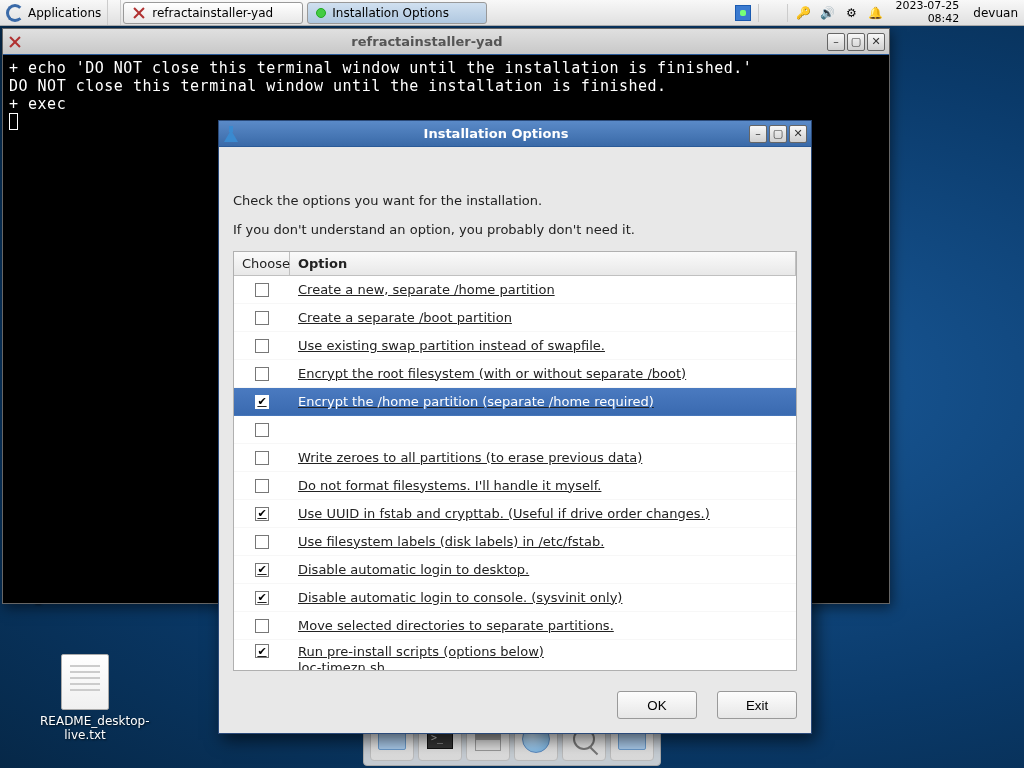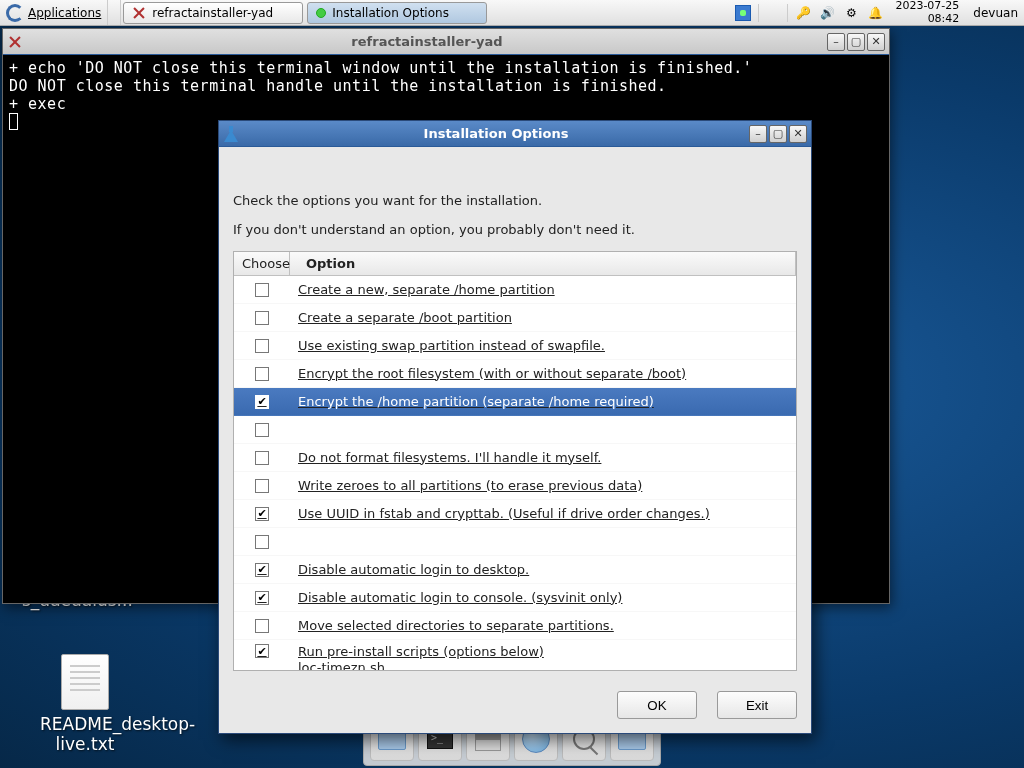--- a/index.html
+++ b/index.html
@@ -15,37 +15,37 @@
 
 .panel {
   position: absolute; top: 0; left: 0; right: 0; height: 26px;
   background: linear-gradient(to bottom, #f8f8f8, #e0e0e0);
   border-bottom: 1px solid #aaa;
   display: flex; align-items: center;
   font-size: 12px;
   z-index: 100;
 }
 .panel-item { display: flex; align-items: center; padding: 0 6px; height: 100%; }
-.apps-btn { border-right: 1px solid #ccc; text-decoration: underline; }
+.apps-btn { border-right: 1px solid #ccc; }
 .task-btn {
   background: linear-gradient(to bottom, #fff, #e8e8e8);
   border: 1px solid #999; border-radius: 3px;
   height: 22px; margin: 0 2px; padding: 0 8px;
   display: flex; align-items: center; gap: 6px;
   min-width: 180px;
 }
 .task-btn.active { background: linear-gradient(to bottom, #d0e0f0, #b0c8e0); }
 .panel-spacer { flex: 1; }
 .tray-icon { width: 18px; height: 18px; margin: 0 3px; display: flex; align-items: center; justify-content: center; }
 .clock { text-align: right; line-height: 1.1; padding: 0 8px; font-size: 11px; }
 
 
 .desktop-icon {
   position: absolute; width: 90px; text-align: center;
-  color: #fff; font-size: 17px; text-shadow: 1px 1px 2px rgba(0,0,0,0.7);
+  color: #fff; font-size: 12px; text-shadow: 1px 1px 2px rgba(0,0,0,0.7);
 }
 .desktop-icon .file-icon {
   width: 48px; height: 56px; margin: 0 auto 4px;
   background: linear-gradient(to bottom, #fff, #f0f0f0);
   border: 1px solid #aaa; border-radius: 2px;
   position: relative;
 }
 .desktop-icon .file-icon::after {
   content:""; position:absolute; left:8px; right:8px; top:10px; height:2px;
   background:#ccc; box-shadow: 0 6px 0 #ccc, 0 12px 0 #ccc, 0 18px 0 #ccc, 0 24px 0 #ccc;
@@ -96,21 +96,20 @@
 .dialog-body p { margin-bottom: 14px; }
 .options-table {
   border: 1px solid #b0b0b0; background: #fff;
   height: 420px; display: flex; flex-direction: column;
   margin-top: 6px;
 }
 .table-header {
   display: flex; border-bottom: 1px solid #c0c0c0;
   background: linear-gradient(to bottom, #fafafa, #e8e8e8);
   font-size: 13px;
-  gap: 8px;
 }
 .table-header .col {
   padding: 4px 8px; border-right: 1px solid #c0c0c0;
 }
 .col-choose { width: 56px; text-align: left; }
 .col-option { flex: 1; font-weight: bold; }
 .table-rows { flex:1; overflow: hidden; text-decoration: underline; }
 .opt-row {
   display: flex; align-items: center; height: 28px;
   border-bottom: 1px solid rgba(0,0,0,0.03);
@@ -221,21 +220,21 @@
         <span class="little-x"></span>
       </span>
     <div class="title">refractainstaller-yad</div>
     <div class="win-controls">
       <div class="win-btn">–</div>
       <div class="win-btn">▢</div>
       <div class="win-btn">✕</div>
     </div>
   </div>
   <div class="term-body"><span>+ echo 'DO NOT close this terminal window until the installation is finished.'</span>
-<span>DO NOT close this terminal handle until the installation is finished.</span>
+<span>DO NOT close this terminal window until the installation is finished.</span>
 <span>+ exec</span>
 <span class="cursor"></span></div>
 </div>
 
 <div class="dialog-win">
   <div class="titlebar active-tb">
     <span class="title-icon">
         <span class="flask"></span>
       </span>
     <div class="title">Installation Options</div>
@@ -286,38 +285,39 @@
           </div>
           <div class="opt-row">
             <div class="cell-choose">
               <div class="checkbox"></div>
             </div>
           </div>
           <div class="opt-row">
             <div class="cell-choose">
               <div class="checkbox"></div>
             </div>
+            <div class="cell-option">Write zeroes to all partitions (to erase previous data)</div>
+          </div>
+          <div class="opt-row">
+            <div class="cell-choose">
+              <div class="checkbox"></div>
+            </div>
             <div class="cell-option">Do not format filesystems. I'll handle it myself.</div>
           </div>
           <div class="opt-row">
             <div class="cell-choose">
-              <div class="checkbox"></div>
-            </div>
-            <div class="cell-option">Write zeroes to all partitions (to erase previous data)</div>
-          </div>
-          <div class="opt-row">
-            <div class="cell-choose">
               <div class="checkbox">✔</div>
             </div>
             <div class="cell-option">Use UUID in fstab and crypttab. (Useful if drive order changes.)</div>
           </div>
           <div class="opt-row">
             <div class="cell-choose">
               <div class="checkbox"></div>
             </div>
+            <div class="cell-option">Use filesystem labels (disk labels) in /etc/fstab.</div>
           </div>
           <div class="opt-row">
             <div class="cell-choose">
               <div class="checkbox">✔</div>
             </div>
             <div class="cell-option">Disable automatic login to desktop.</div>
           </div>
           <div class="opt-row">
             <div class="cell-choose">
               <div class="checkbox">✔</div>

